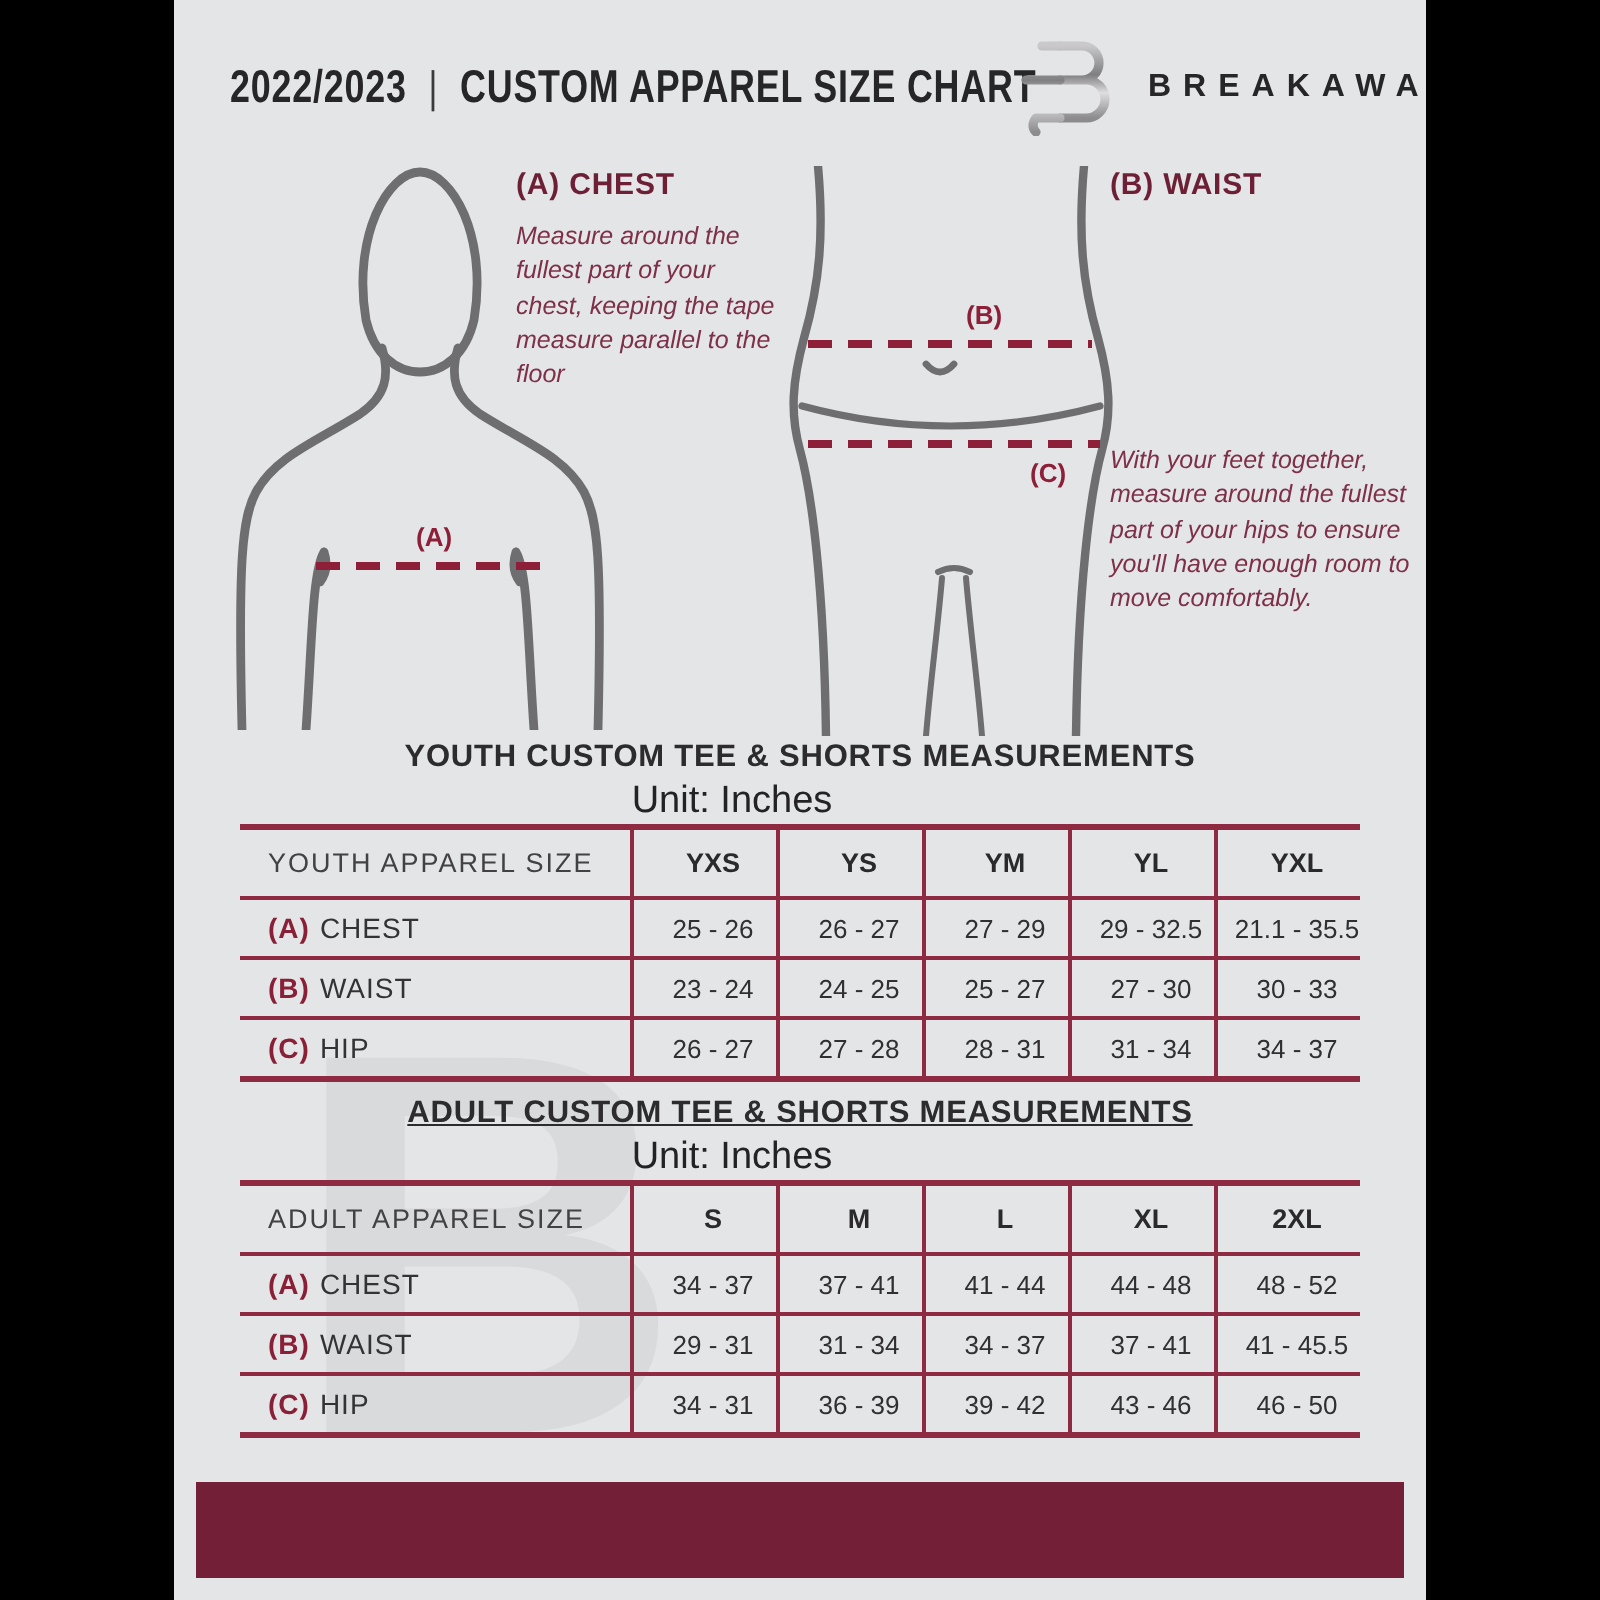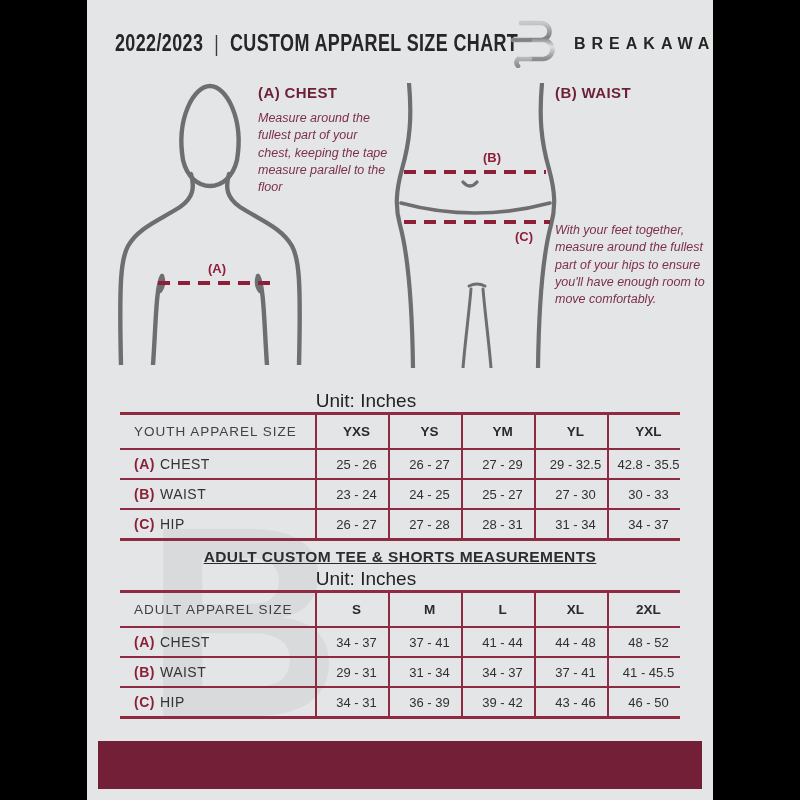--- a/index.html
+++ b/index.html
@@ -107,38 +107,39 @@
       <h3>(A) CHEST</h3>
       <p>Measure around the fullest part of your chest, keeping the tape measure parallel to the floor</p>
     </div>
     <div class="instr" style="left:468px;top:84px;width:150px;">
       <h3>(B) WAIST</h3>
     </div>
     <div class="instr" style="left:468px;top:222px;width:155px;">
       <p>With your feet together, measure around the fullest part of your hips to ensure you'll have enough room to move comfortably.</p>
     </div>
 
+    <div class="tbl-title" style="top:370px;">YOUTH CUSTOM TEE &amp; SHORTS MEASUREMENTS</div>
     <div class="tbl-unit" style="top:390px;">Unit: Inches</div>
     <div class="size-table" style="top:412px;">
       <div class="cell hrow c0">YOUTH APPAREL SIZE</div>
       <div class="cell hrow">YXS</div>
       <div class="cell hrow">YS</div>
       <div class="cell hrow">YM</div>
       <div class="cell hrow">YL</div>
       <div class="cell hrow">YXL</div>
 
       <div class="cell c0 rowlab">
           <span class="pfx">(A)</span>
           <span>CHEST</span>
         </div>
       <div class="cell">25 - 26</div>
       <div class="cell">26 - 27</div>
       <div class="cell">27 - 29</div>
       <div class="cell">29 - 32.5</div>
-      <div class="cell">42.8 - 35.5</div>
+      <div class="cell">21.1 - 35.5</div>
 
       <div class="cell c0 rowlab">
           <span class="pfx">(B)</span>
           <span>WAIST</span>
         </div>
       <div class="cell">23 - 24</div>
       <div class="cell">24 - 25</div>
       <div class="cell">25 - 27</div>
       <div class="cell">27 - 30</div>
       <div class="cell">30 - 33</div>

